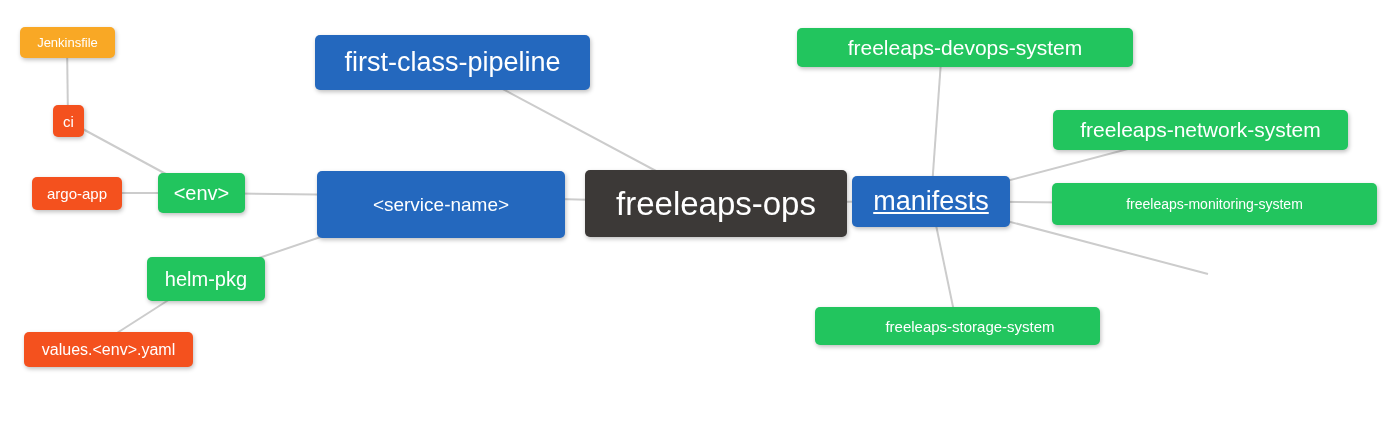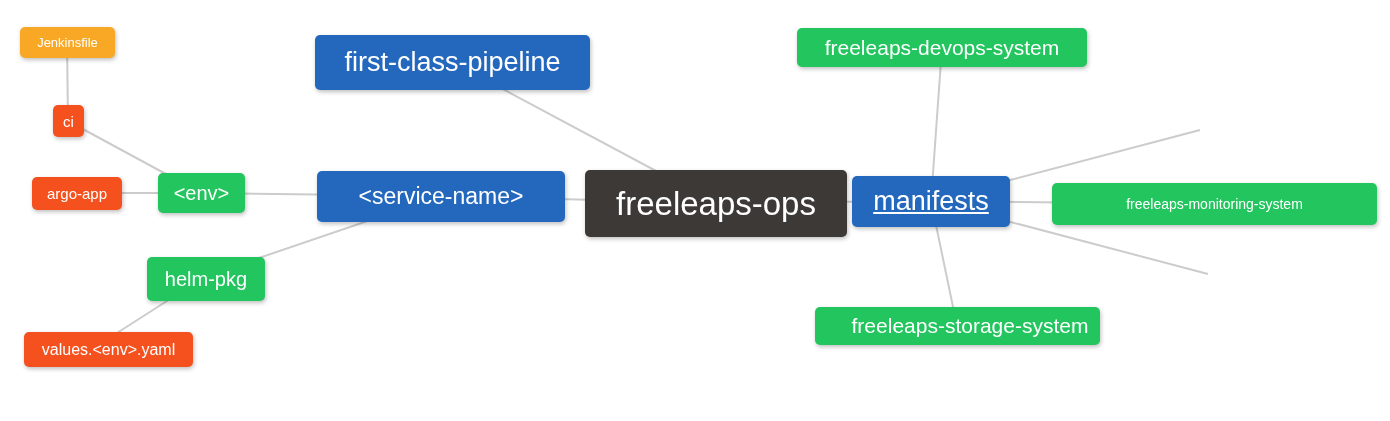--- a/index.html
+++ b/index.html
@@ -34,29 +34,29 @@
   }
   .lv-root { background: #3C3937; }
   .lv-1    { background: #2468BE; }
   .lv-2    { background: #22C55E; }
   .lv-3    { background: #F4511E; }
   .lv-4    { background: #F9A825; text-align: center; }
 
   
   .n-root        { left: 585px;  top: 170px; width: 262px; height: 67px; font-size: 33px; }
   .n-pipeline    { left: 315px;  top: 35px;  width: 275px; height: 55px; font-size: 27px; }
-  .n-service     { left: 317px;  top: 171px; width: 248px; height: 51px; font-size: 23px; }
+  .n-service     { left: 317px;  top: 171px; width: 248px; height: 67px; font-size: 19px; }
   .n-manifests   { left: 852px;  top: 176px; width: 158px; height: 51px; font-size: 27px; text-decoration: underline; }
   .n-env         { left: 158px;  top: 173px; width: 87px;  height: 40px; font-size: 20px; }
   .n-helm        { left: 147px;  top: 257px; width: 118px; height: 44px; font-size: 20px; }
-  .n-devops      { left: 797px;  top: 28px;  width: 290px; height: 39px; font-size: 21px; }
+  .n-devops      { left: 797px;  top: 28px;  width: 336px; height: 39px; font-size: 21px; }
   .n-network     { left: 1053px; top: 110px; width: 295px; height: 40px; font-size: 21px; }
   .n-monitoring  { left: 1052px; top: 183px; width: 325px; height: 42px; font-size: 14px; }
   .n-controls    { left: 1062px; top: 256px; width: 293px; height: 37px; font-size: 21px; }
-  .n-storage     { left: 815px;  top: 307px; width: 285px; height: 38px; font-size: 21px; padding-left: 25px; }
+  .n-storage     { left: 815px;  top: 307px; width: 285px; height: 38px; font-size: 15px; padding-left: 25px; }
   .n-ci          { left: 53px;   top: 105px; width: 31px;  height: 32px; font-size: 15px; }
   .n-argo        { left: 32px;   top: 177px; width: 90px;  height: 33px; font-size: 15px; }
   .n-values      { left: 8px;    top: 332px; width: 169px; height: 35px; font-size: 16px; margin-left: 16px; }
   .n-jenkinsfile { left: 20px;   top: 27px;  width: 95px;  height: 31px; font-size: 13px; }
 </style>
 </head>
 <body>
 
 <div class="canvas">
 
@@ -81,16 +81,17 @@
   <div class="node n-ci lv-3" style="background: rgb(244, 81, 30); color: rgb(255, 255, 255);">ci</div>
   <div class="node n-argo lv-3" style="background: rgb(244, 81, 30); color: rgb(255, 255, 255);">argo-app</div>
   <div class="node n-env lv-2" style="background: rgb(34, 197, 94); color: rgb(255, 255, 255);">&lt;env&gt;</div>
   <div class="node n-helm lv-2" style="background: rgb(34, 197, 94); color: rgb(255, 255, 255);">helm-pkg</div>
   <div class="node n-values lv-3" style="background: rgb(244, 81, 30); color: rgb(255, 255, 255);">values.&lt;env&gt;.yaml</div>
   <div class="node n-pipeline lv-1" style="background: rgb(36, 104, 190); color: rgb(255, 255, 255);">first-class-pipeline</div>
   <div class="node n-service lv-1" style="background: rgb(36, 104, 190); color: rgb(255, 255, 255);">&lt;service-name&gt;</div>
   <div class="node n-root lv-root" style="background: rgb(60, 57, 55); color: rgb(255, 255, 255);">freeleaps-ops</div>
   <div class="node n-manifests lv-1" style="background: rgb(36, 104, 190); color: rgb(255, 255, 255);">manifests</div>
   <div class="node n-devops lv-2" style="background: rgb(34, 197, 94); color: rgb(255, 255, 255);">freeleaps-devops-system</div>
+  <div class="node n-network lv-2" style="background: rgb(34, 197, 94); color: rgb(255, 255, 255);">freeleaps-network-system</div>
   <div class="node n-monitoring lv-2" style="background: rgb(34, 197, 94); color: rgb(255, 255, 255);">freeleaps-monitoring-system</div>
   <div class="node n-storage lv-2" style="background: rgb(34, 197, 94); color: rgb(255, 255, 255);">freeleaps-storage-system</div>
 
 </div>
 
 </body></html>

